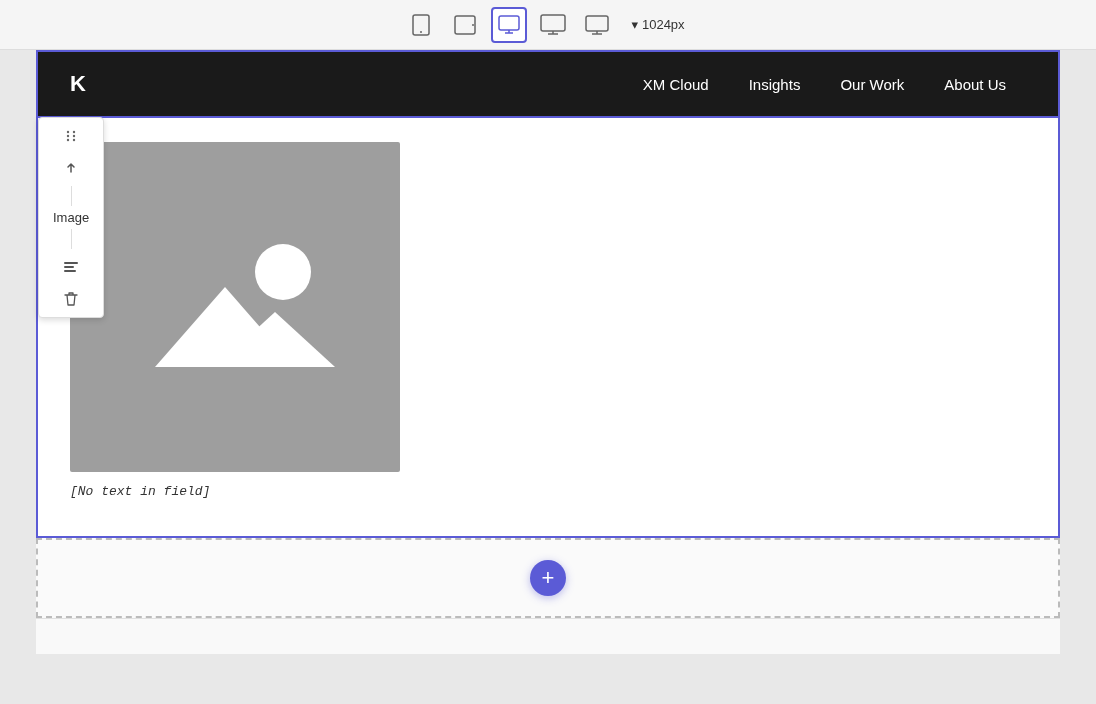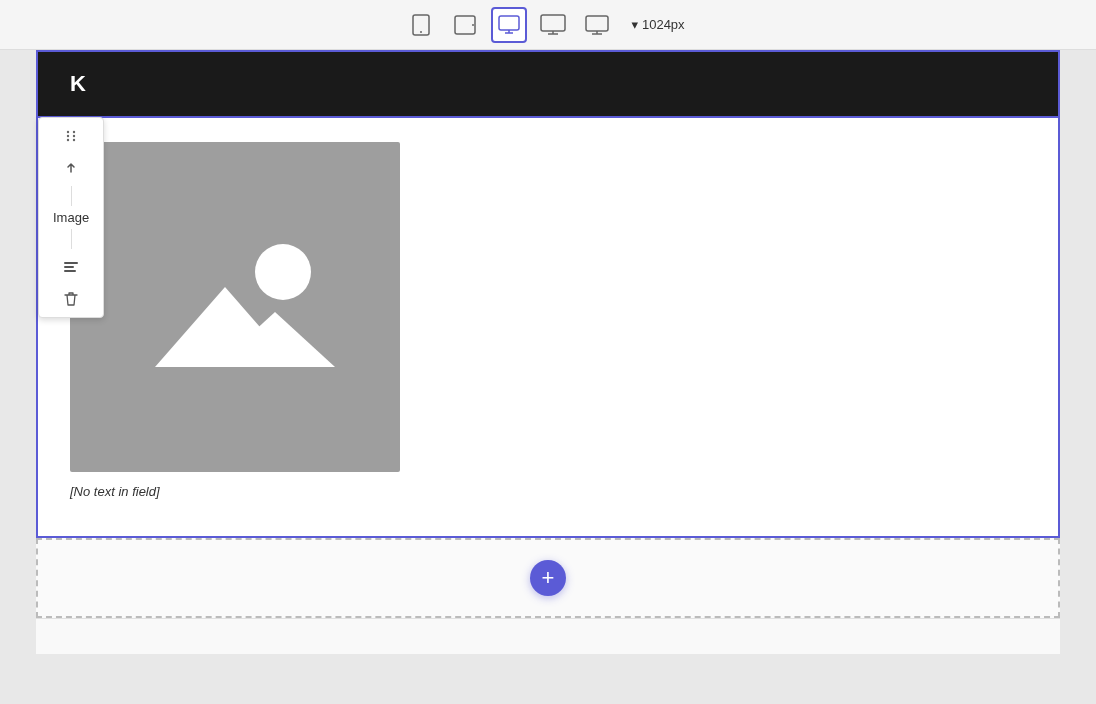--- a/index.html
+++ b/index.html
@@ -151,20 +151,21 @@
     }
 
     
     .content-area {
       background: #fff;
       padding: 24px 32px;
       border: 2px solid #5b5bd6;
       border-top: none;
       min-height: 420px;
       position: relative;
+      font-family: Liberation Mono, monospace;
     }
 
     
     .image-placeholder {
       width: 330px;
       height: 330px;
       background: #9e9e9e;
       display: flex;
       align-items: center;
       justify-content: center;
@@ -301,20 +302,26 @@
       <svg width="14" height="16" viewBox="0 0 14 16" fill="none">
         <path d="M1 4h12M5 4V2h4v2M3 4l1 10h6l1-10" stroke="#555" stroke-width="1.3" stroke-linecap="round" stroke-linejoin="round"></path>
       </svg>
     </button>
   </div>
 
   <div class="page-frame">
 
     <nav class="nav-bar">
       <span class="nav-logo">K</span>
+      <div class="nav-links">
+        <a class="nav-link">XM Cloud</a>
+        <a class="nav-link">Insights</a>
+        <a class="nav-link">Our Work</a>
+        <a class="nav-link">About Us</a>
+      </div>
     </nav>
 
     <div class="content-area">
       <div class="image-placeholder">
         <svg viewBox="0 0 200 160" xmlns="http://www.w3.org/2000/svg">
 
           <circle cx="148" cy="45" r="28" fill="white"></circle>
 
           <polygon points="20,140 90,60 160,140" fill="white"></polygon>
           <polygon points="80,140 140,85 200,140" fill="white"></polygon>

